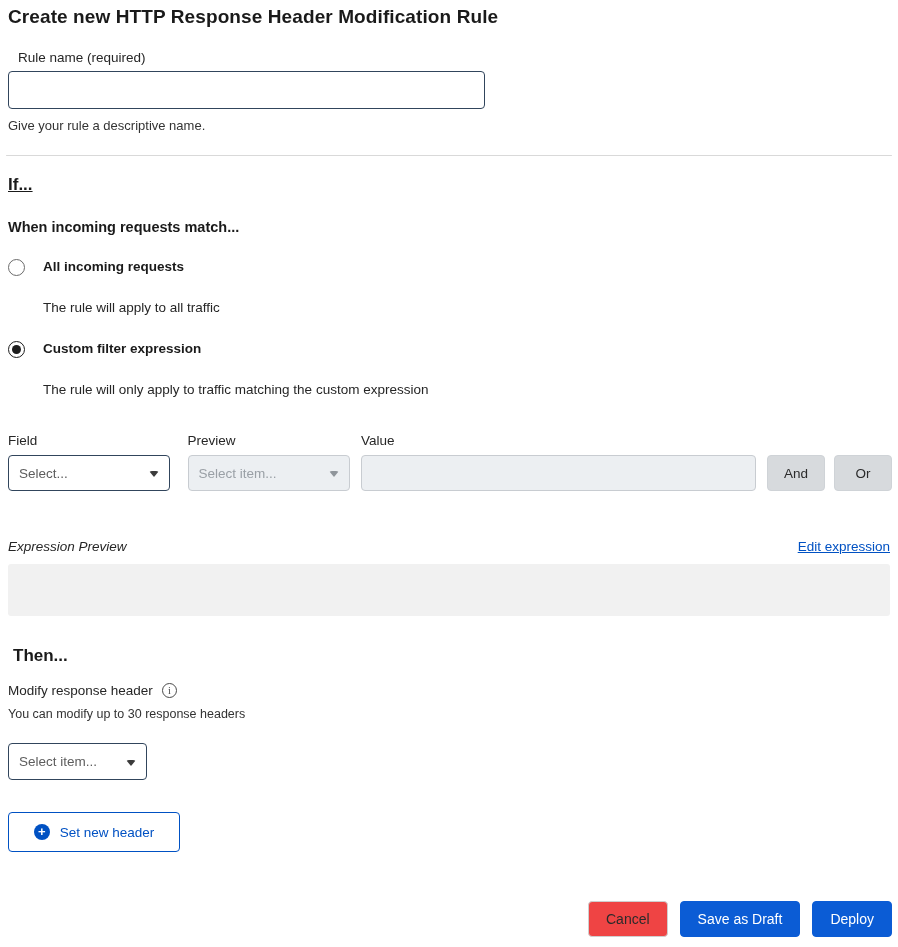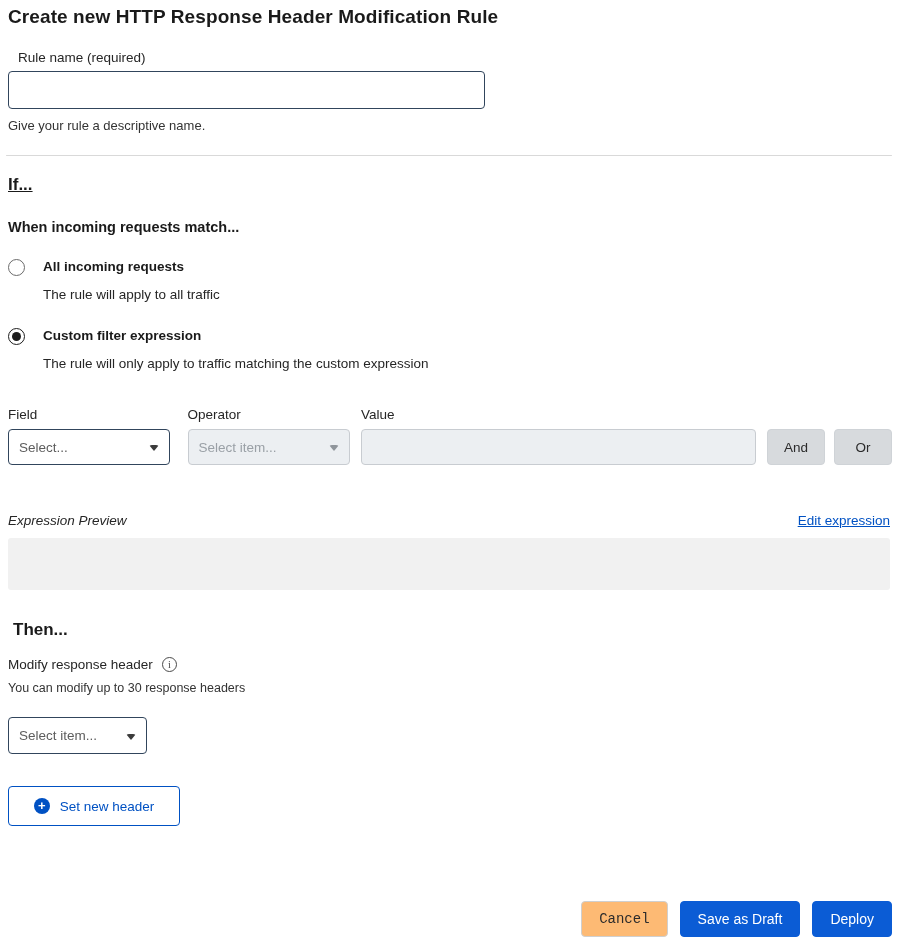--- a/index.html
+++ b/index.html
@@ -105,21 +105,21 @@
   }
   .radio-texts { line-height: 1.45; }
   .radio-title {
     font-size: 13.5px;
     font-weight: bold;
     color: #1a1a1a;
   }
   .radio-desc {
     font-size: 13.5px;
     color: #262626;
-    margin-top: 8px;
+    margin-top: 21px;
   }
   .filter-grid {
     display: flex;
     align-items: flex-end;
     margin-top: 34px;
     margin-left: 2px;
   }
   .col-label {
     font-size: 13.5px;
     color: #262626;
@@ -271,24 +271,23 @@
     height: 36px;
     border-radius: 4px;
     font-size: 14px;
     font-family: "Liberation Sans", sans-serif;
     cursor: pointer;
     border: 1px solid transparent;
     padding: 0 17px;
     margin-left: 12px;
   }
   .btn-cancel {
-    background: #fdba74;
+    background: #ef4444;
     border-color: #cfcfcf;
     color: #2b2b2b;
-    font-family: Liberation Mono, monospace;
   }
   .btn-primary {
     background: #0b5cd5;
     color: #fff;
     border-color: #0b5cd5;
   }
 </style>
 </head>
 <body>
 
@@ -324,21 +323,21 @@
   <div class="filter-grid">
     <div class="field-col">
       <div class="col-label">Field</div>
       <div class="select">
         <span>Select...</span>
         <span class="caret"></span>
       </div>
     </div>
 
     <div class="operator-col">
-      <div class="col-label">Operator</div>
+      <div class="col-label">Preview</div>
       <div class="select disabled">
         <span>Select item...</span>
         <span class="caret"></span>
       </div>
     </div>
 
     <div class="value-col">
       <div class="col-label">Value</div>
       <input class="value-input" type="text" value="" style="">
     </div>

